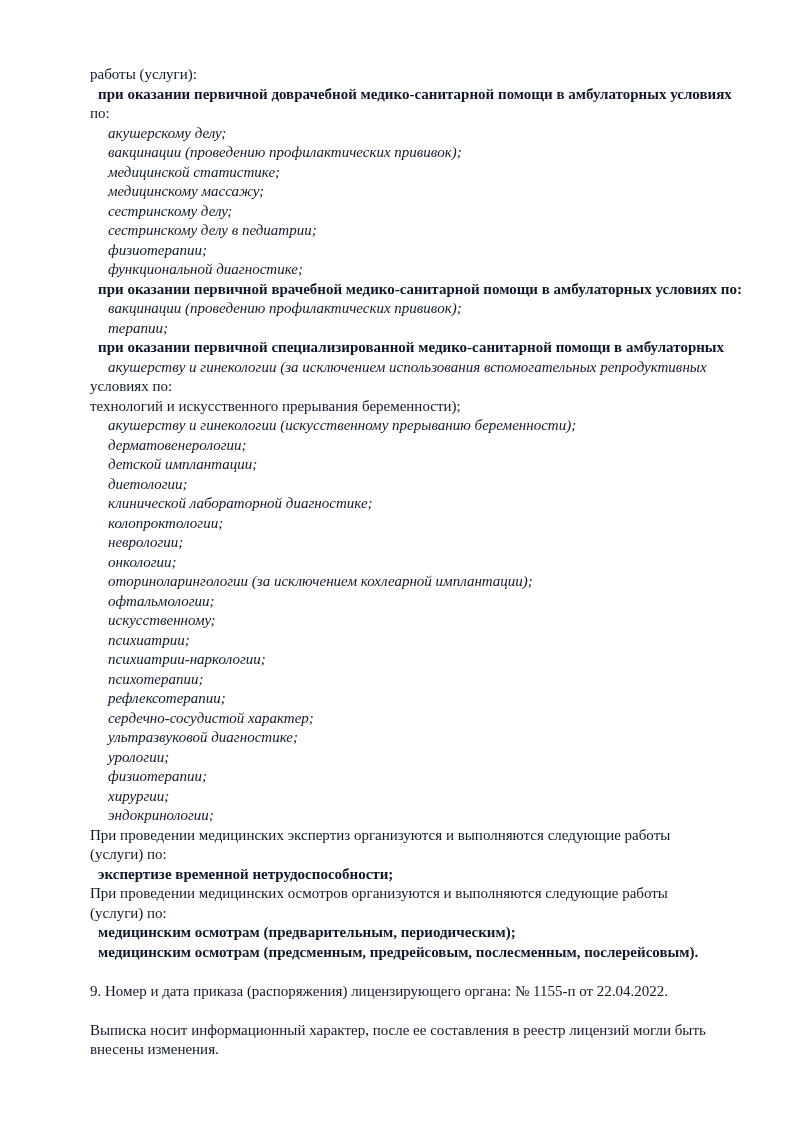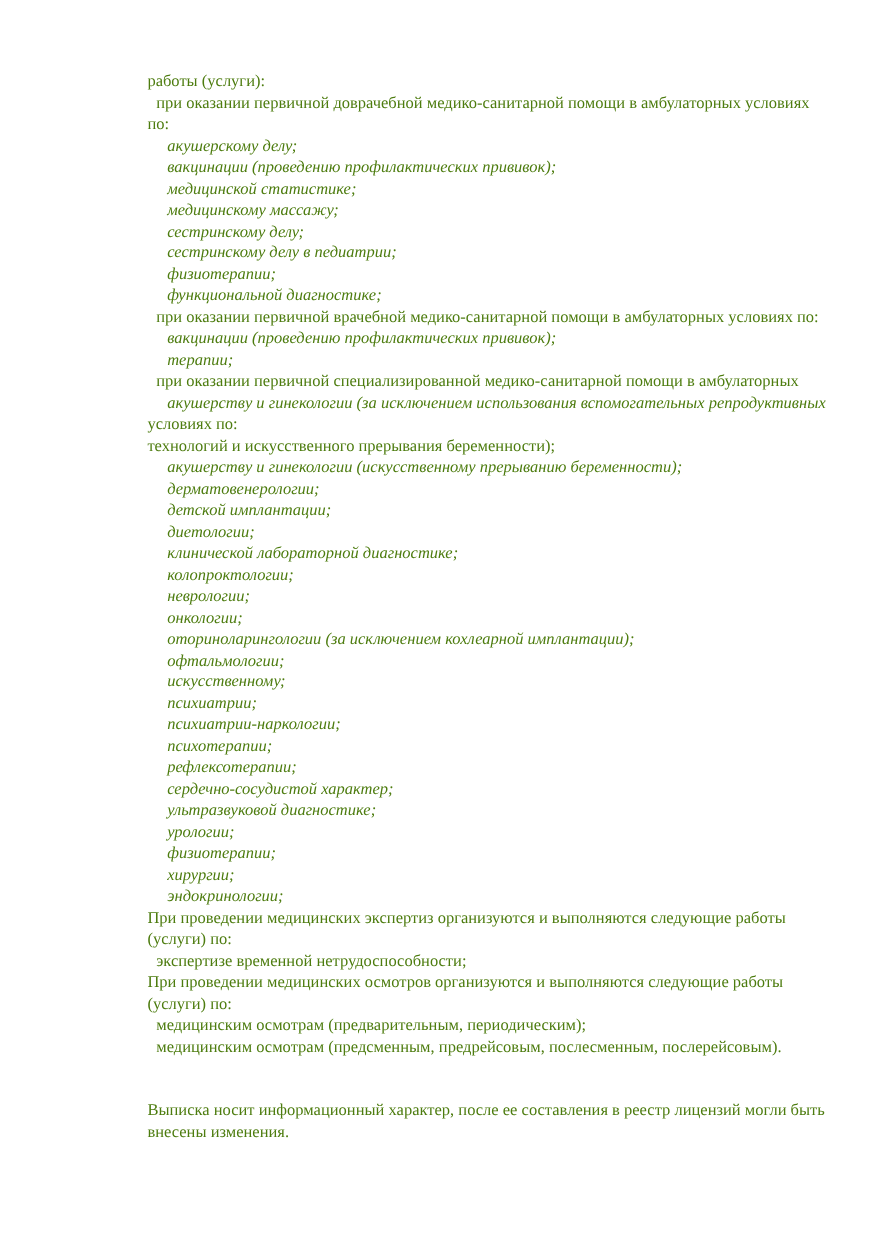--- a/index.html
+++ b/index.html
@@ -26,28 +26,28 @@
     font-family: "Liberation Serif", "DejaVu Serif", serif;
     font-size: 15px;
     color: #000000;
   }
   .line {
     height: 19.5px;
     line-height: 19.5px;
     white-space: nowrap;
   }
   .ind-0 { padding-left: 0; }
-  .ind-1 { padding-left: 8px; }
+  .ind-1 { padding-left: 8px; font-weight: bold; }
   .ind-2 { padding-left: 18px; font-style: italic; }
 </style>
 </head>
 <body>
 
 <div class="page" style="background: rgb(255, 255, 255);">
-  <div class="doc-content" style="color: #4d7c0f; margin-left: 44px;">
+  <div class="doc-content" style="color: #0f172a;">
       <div class="line ind-0">работы (услуги):</div>
       <div class="line ind-1">при оказании первичной доврачебной медико-санитарной помощи в амбулаторных условиях</div>
       <div class="line ind-0">по:</div>
       <div class="line ind-2">акушерскому делу;</div>
       <div class="line ind-2">вакцинации (проведению профилактических прививок);</div>
       <div class="line ind-2">медицинской статистике;</div>
       <div class="line ind-2">медицинскому массажу;</div>
       <div class="line ind-2">сестринскому делу;</div>
       <div class="line ind-2">сестринскому делу в педиатрии;</div>
       <div class="line ind-2">физиотерапии;</div>
@@ -81,17 +81,18 @@
       <div class="line ind-2">хирургии;</div>
       <div class="line ind-2">эндокринологии;</div>
       <div class="line ind-0">При проведении медицинских экспертиз организуются и выполняются следующие работы</div>
       <div class="line ind-0">(услуги) по:</div>
       <div class="line ind-1">экспертизе временной нетрудоспособности;</div>
       <div class="line ind-0">При проведении медицинских осмотров организуются и выполняются следующие работы</div>
       <div class="line ind-0">(услуги) по:</div>
       <div class="line ind-1">медицинским осмотрам (предварительным, периодическим);</div>
       <div class="line ind-1">медицинским осмотрам (предсменным, предрейсовым, послесменным, послерейсовым).</div>
       <div class="line ind-0">&nbsp;</div>
+      <div class="line ind-0">9. Номер и дата приказа (распоряжения) лицензирующего органа: № 1155-п от 22.04.2022.</div>
       <div class="line ind-0">&nbsp;</div>
       <div class="line ind-0">Выписка носит информационный характер, после ее составления в реестр лицензий могли быть</div>
       <div class="line ind-0">внесены изменения.</div>
     </div>
 </div>
 
 </body></html>

